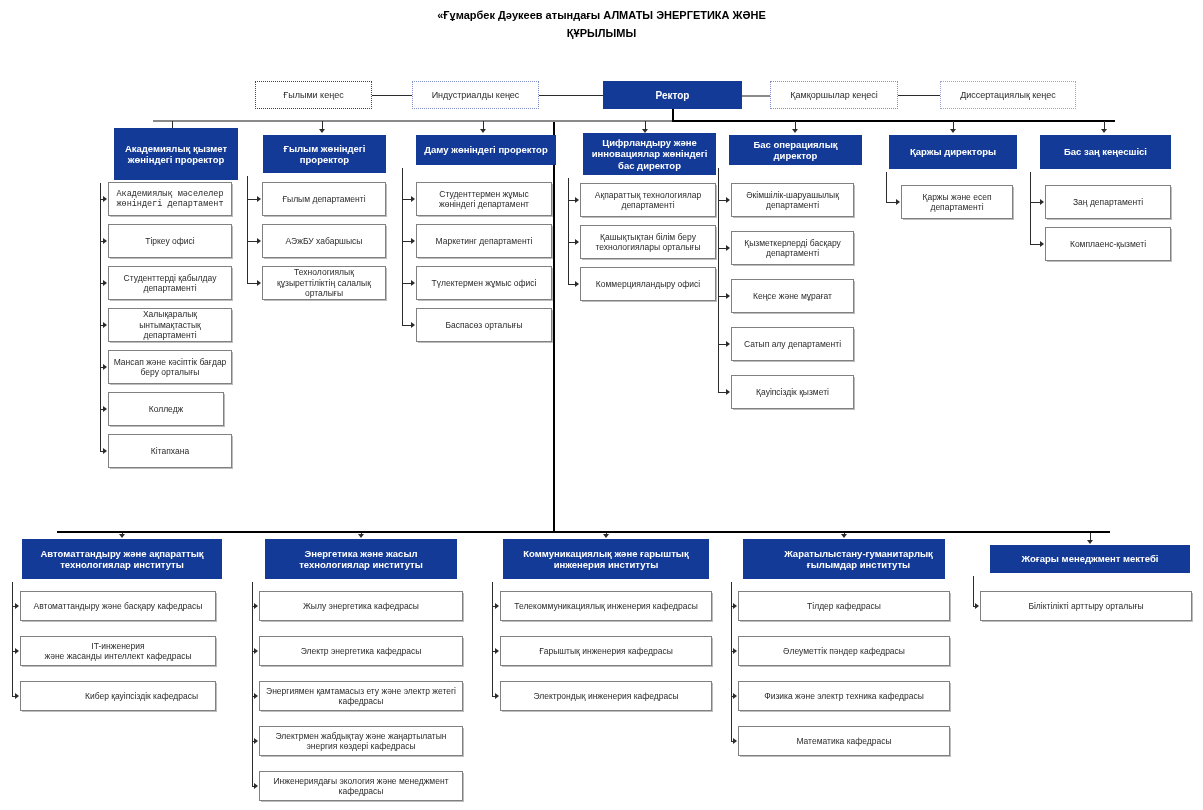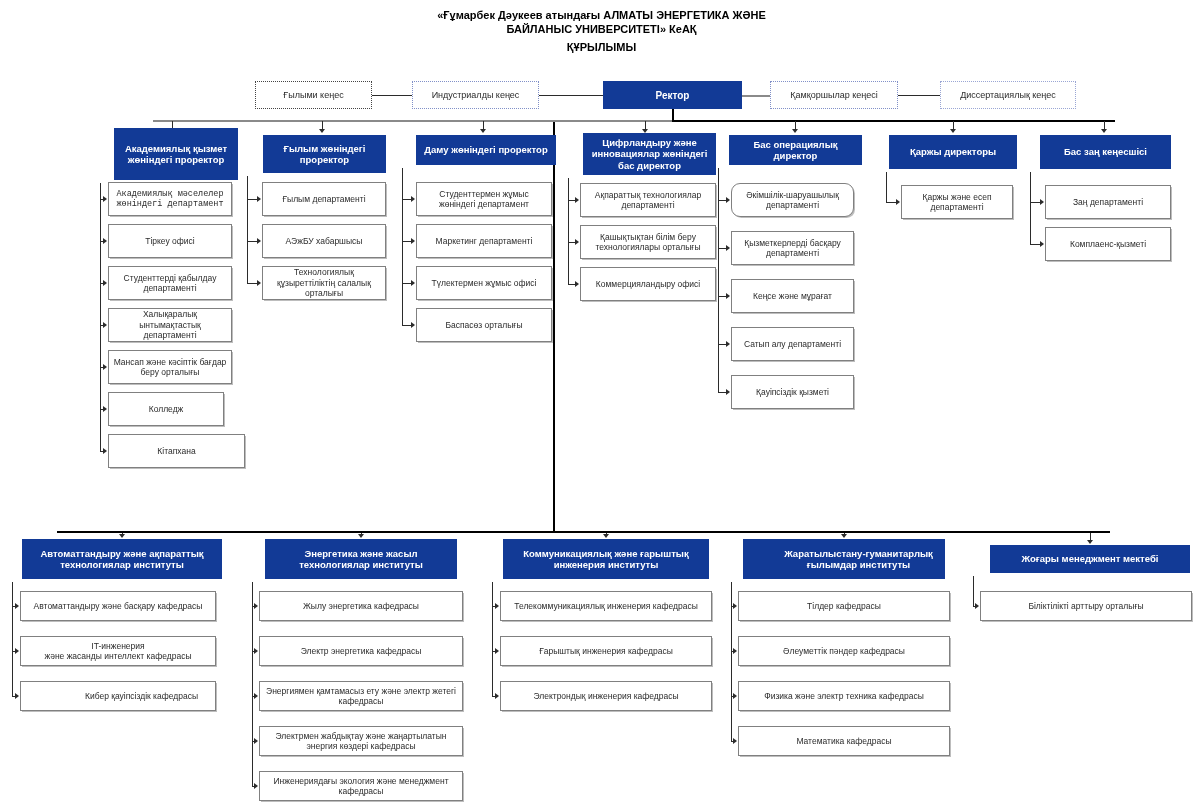--- a/index.html
+++ b/index.html
@@ -48,21 +48,20 @@
   .arw-r{position:absolute;width:0;height:0;border-top:3px solid transparent;
          border-bottom:3px solid transparent;border-left:4px solid #2b2b2b;}
 </style>
 </head>
 <body>
 
 <div id="canvas">
 
   <div class="title">
     <div class="l1">«Ғұмарбек Дәукеев атындағы АЛМАТЫ ЭНЕРГЕТИКА ЖӘНЕ</div>
-    <div class="l2">БАЙЛАНЫС УНИВЕРСИТЕТІ» КеАҚ</div>
     <div class="l3">ҚҰРЫЛЫМЫ</div>
   </div>
 
   <div class="node council dotted" style="left:255px;top:81px;width:117px;height:28px;">
     <span>Ғылыми кеңес</span>
   </div>
 
   <div class="node council blued" style="left:412px;top:81px;width:127px;height:28px;">
     <span>Индустриалды кеңес</span>
   </div>
@@ -127,21 +126,21 @@
       </div>
       <div class="node leaf" style="left: 108px; top: 308px; width: 124px; height: 34px;">
         <span>Халықаралық ынтымақтастық департаменті</span>
       </div>
       <div class="node leaf" style="left: 108px; top: 350px; width: 124px; height: 34px;">
         <span>Мансап және кәсіптік бағдар беру орталығы</span>
       </div>
       <div class="node leaf" style="left: 108px; top: 392px; width: 116px; height: 34px;">
         <span>Колледж</span>
       </div>
-      <div class="node leaf" style="left: 108px; top: 434px; width: 137px; height: 34px;">
+      <div class="node leaf" style="left: 108px; top: 434px; width: 124px; height: 34px;">
         <span>Кітапхана</span>
       </div>
       <div class="ln v" style="left: 100px; top: 183px; height: 268px;"></div>
       <div class="ln h" style="left: 100px; top: 199px; width: 4px; height: 1px;"></div>
       <div class="arw-r" style="left: 103px; top: 196px;"></div>
       <div class="ln h" style="left: 100px; top: 241px; width: 4px; height: 1px;"></div>
       <div class="arw-r" style="left: 103px; top: 238px;"></div>
       <div class="ln h" style="left: 100px; top: 283px; width: 4px; height: 1px;"></div>
       <div class="arw-r" style="left: 103px; top: 280px;"></div>
       <div class="ln h" style="left: 100px; top: 325px; width: 4px; height: 1px;"></div>
@@ -210,21 +209,21 @@
       <div class="ln v" style="left: 568px; top: 178px; height: 106px;"></div>
       <div class="ln h" style="left: 568px; top: 200px; width: 8px; height: 1px;"></div>
       <div class="arw-r" style="left: 575px; top: 197px;"></div>
       <div class="ln h" style="left: 568px; top: 242px; width: 8px; height: 1px;"></div>
       <div class="arw-r" style="left: 575px; top: 239px;"></div>
       <div class="ln h" style="left: 568px; top: 284px; width: 8px; height: 1px;"></div>
       <div class="arw-r" style="left: 575px; top: 281px;"></div>
       <div class="node hdr" style="left: 729px; top: 135px; width: 133px; height: 30px;">
         <span>Бас операциялық директор</span>
       </div>
-      <div class="node leaf" style="left: 731px; top: 183px; width: 123px; height: 34px; border-radius: 9px;">
+      <div class="node leaf" style="left: 731px; top: 183px; width: 123px; height: 34px;">
         <span>Әкімшілік-шаруашылық департаменті</span>
       </div>
       <div class="node leaf" style="left: 731px; top: 231px; width: 123px; height: 34px;">
         <span>Қызметкерлерді басқару департаменті</span>
       </div>
       <div class="node leaf" style="left: 731px; top: 279px; width: 123px; height: 34px;">
         <span>Кеңсе және мұрағат</span>
       </div>
       <div class="node leaf" style="left: 731px; top: 327px; width: 123px; height: 34px;">
         <span>Сатып алу департаменті</span>

